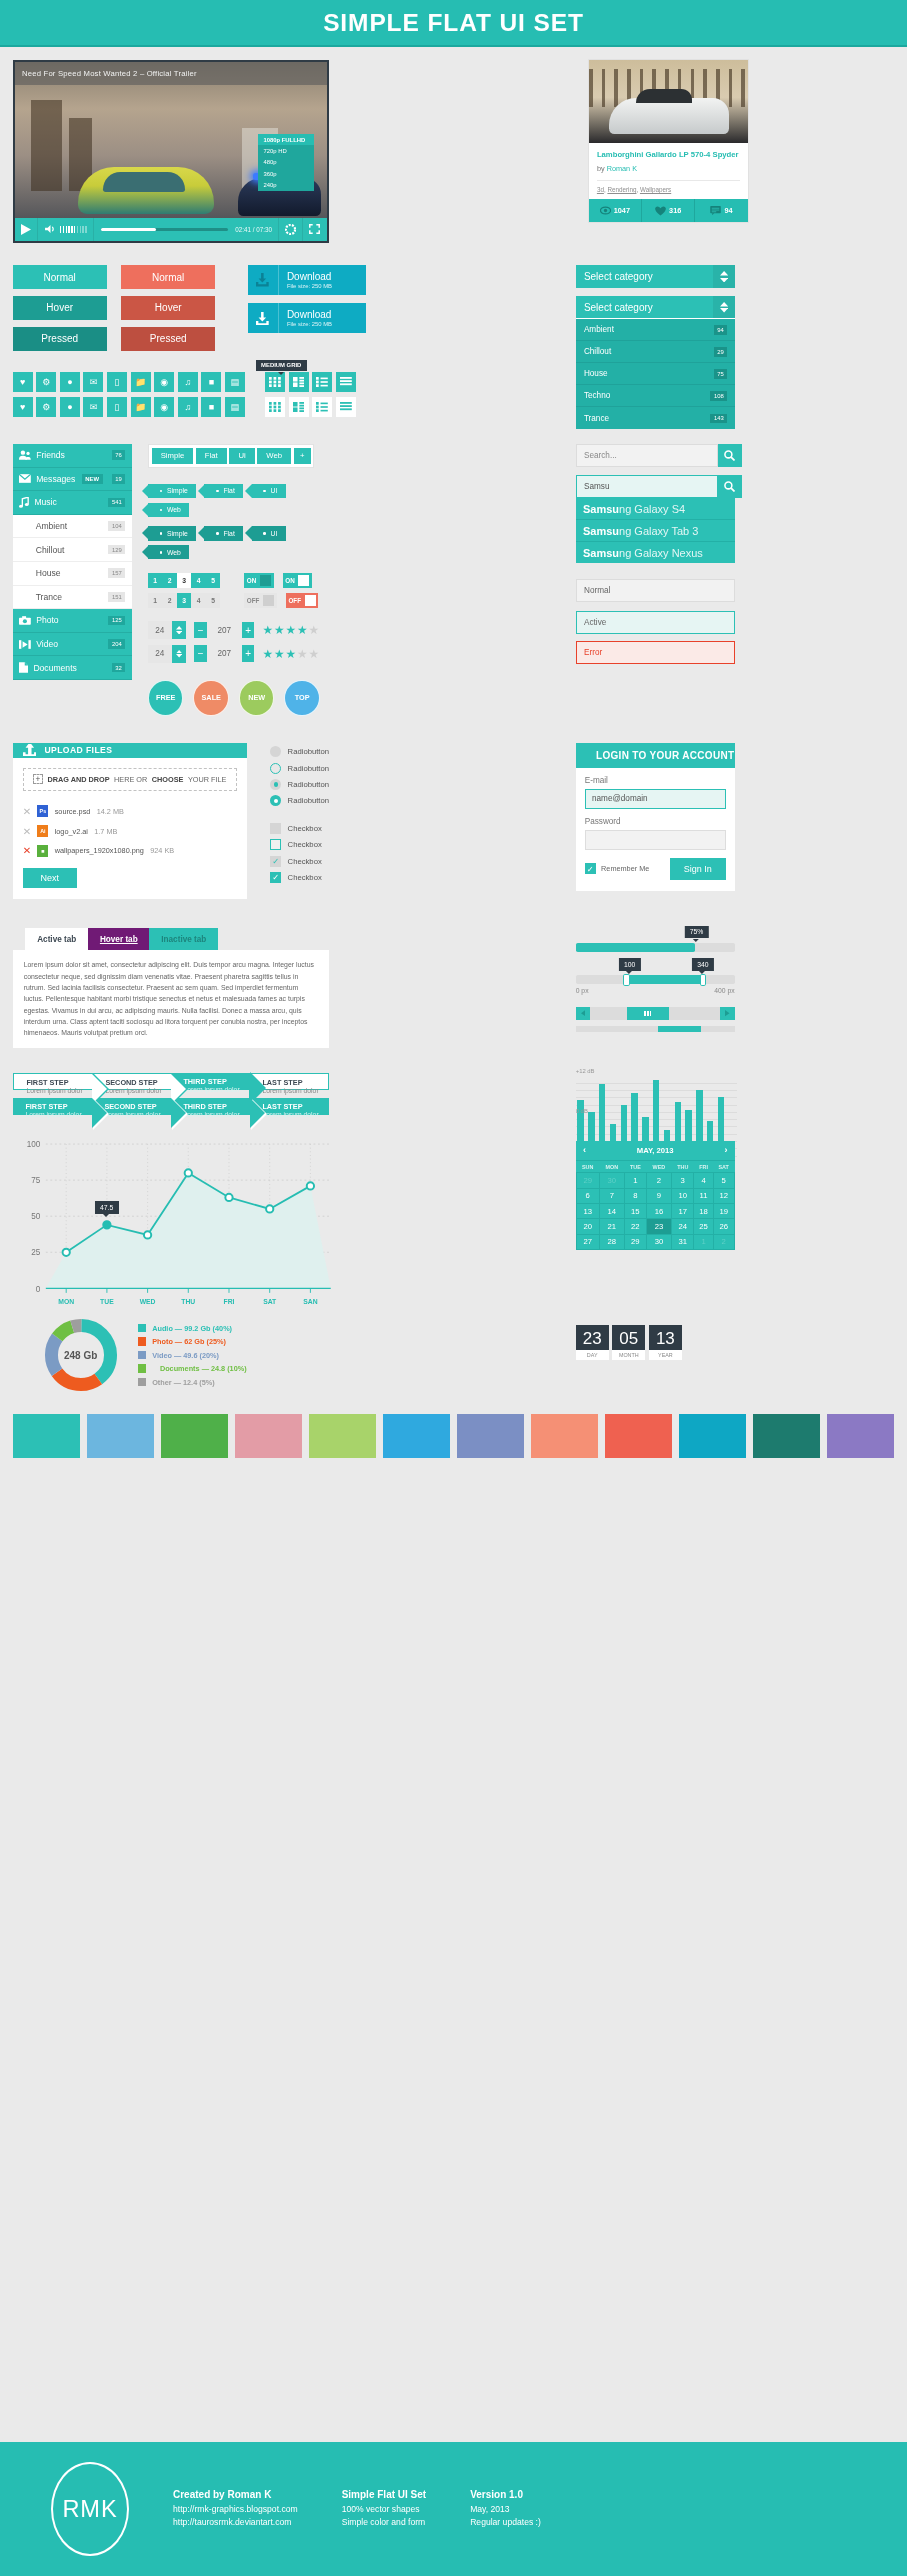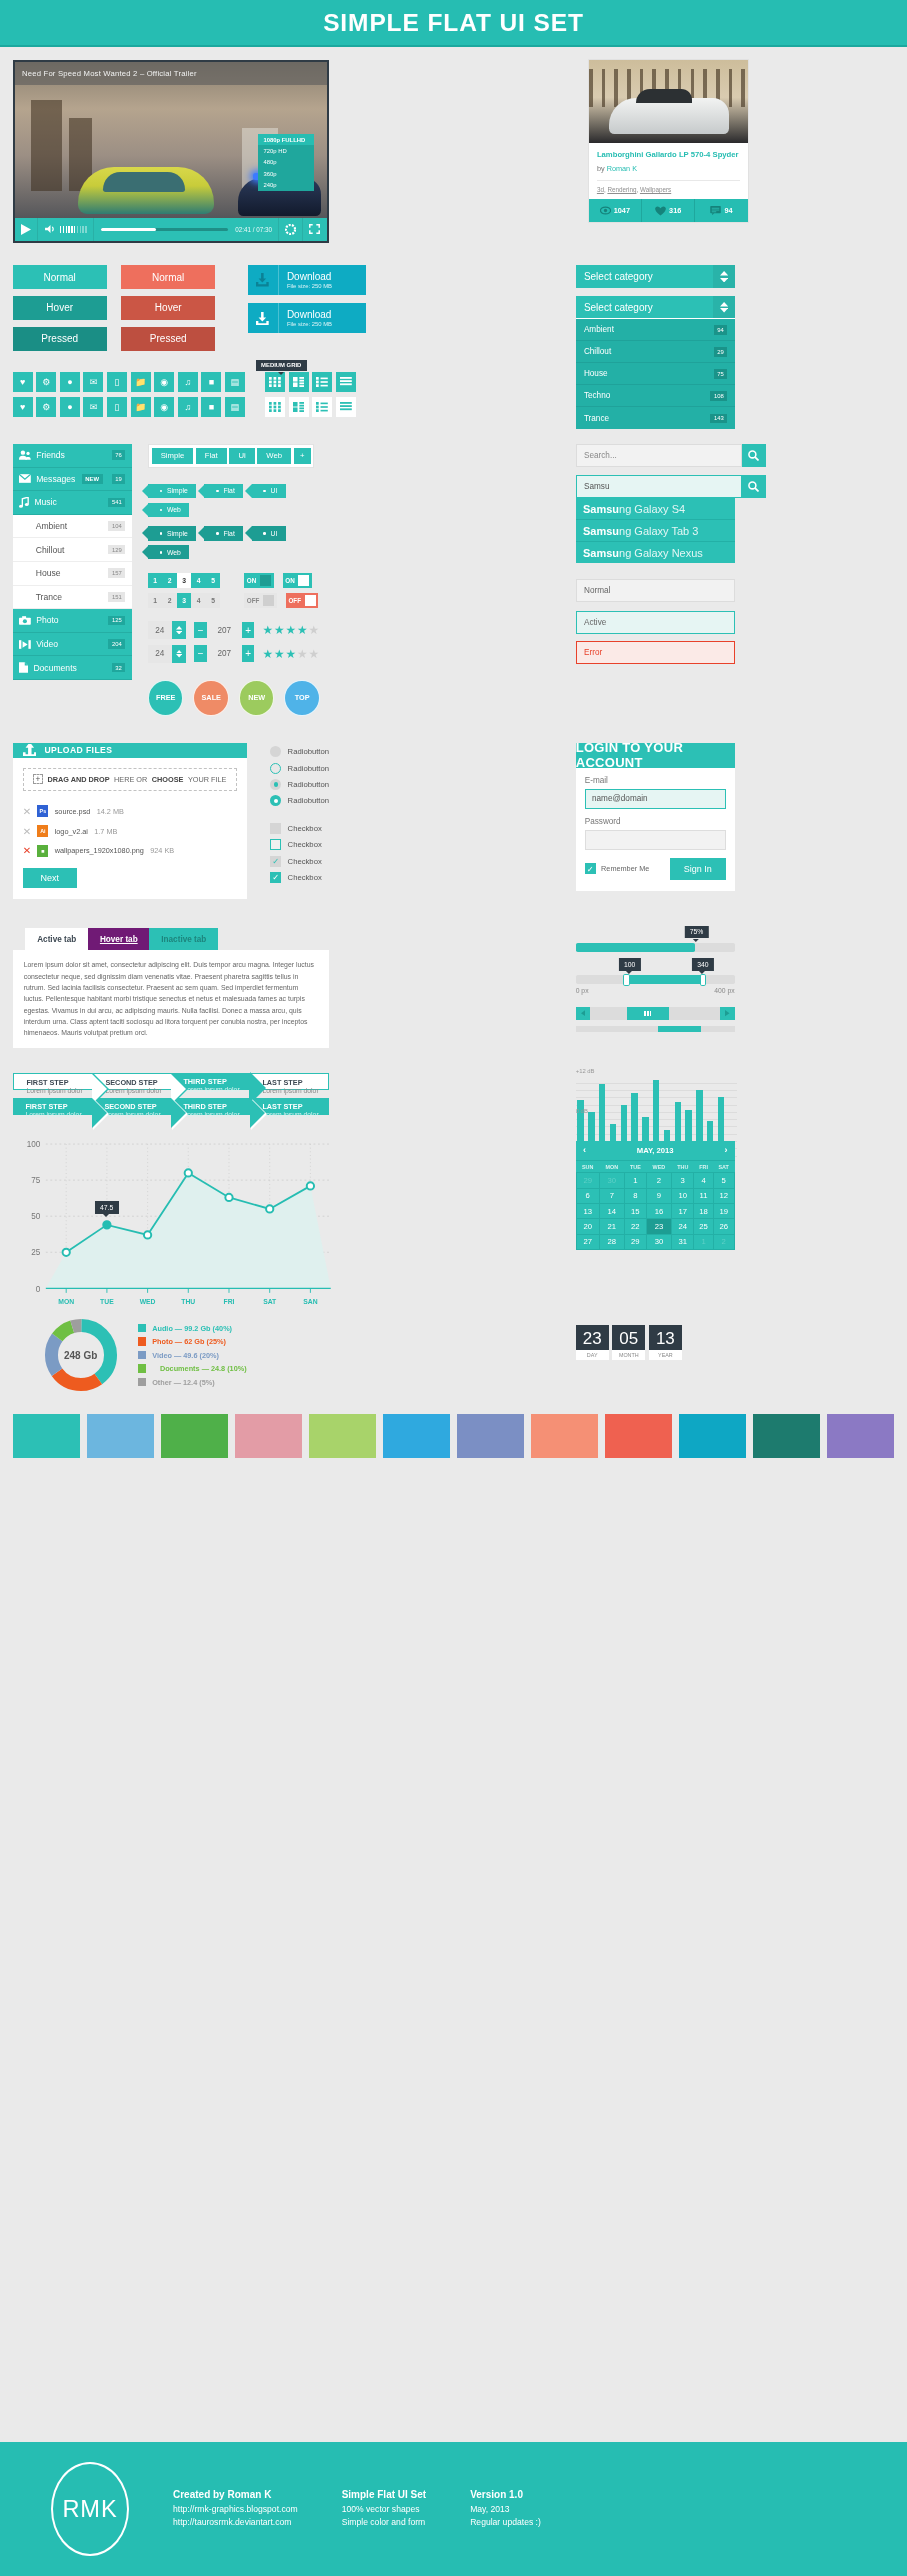--- a/index.html
+++ b/index.html
@@ -112,21 +112,21 @@
   .pm{width:16.3px;height:16.3px;background:#2cc0b5;color:#fff;display:inline-flex;align-items:center;justify-content:center;font-size:10px;}
   .stars{font-size:11.8px;color:#2cc0b5;letter-spacing:0.9px;}
   .stars .off{color:#cfcfcf;}
   .badgecirc{width:36px;height:36px;border-radius:50%;display:flex;align-items:center;justify-content:center;color:#fff;font-size:7.3px;font-weight:bold;border:1.8px solid rgba(255,255,255,.85);}
 
   
   .inp { width:159px; height:23px; background:#f2f2f2; border:0.9px solid #dcdcdc; font-size:8.2px; color:#666;
          display:flex; align-items:center; padding:0 7.3px; }
   .inp.active{background:#e6f5f3;border:0.9px solid #2cc0b5;}
   .inp.error{background:#fbeae7;border:0.9px solid #e8412a;color:#e8412a;}
-  .searchwrap{width:190px;display:flex;}
+  .searchwrap{width:166px;display:flex;}
   .searchwrap .f{flex:1;height:23px;background:#f2f2f2;border:0.9px solid #dcdcdc;font-size:8.2px;color:#888;display:flex;align-items:center;padding:0 7.3px;}
   .searchwrap .f.act{background:#e6f5f3;border:0.9px solid #2cc0b5;color:#555;}
   .searchwrap .b{width:23.6px;height:23px;background:#2cc0b5;color:#fff;display:flex;align-items:center;justify-content:center;}
   .ac-item{background:#2cc0b5;color:#e3f6f4;font-size:11px;padding:4.5px 7.3px;border-bottom:0.9px solid #23b0a6;}
   .ac-item b{color:#fff;}
 
   
   .upload{width:234px;background:#fff;}
   .upload .hd{height:15px;background:#2cc0b5;color:#fff;display:flex;align-items:center;gap:8.2px;padding-left:10px;font-size:8.6px;font-weight:bold;letter-spacing:0.4px;}
   .dropzone{margin:10px;border:0.9px dashed #c2c2c2;height:23.6px;display:flex;align-items:center;justify-content:center;font-size:7.3px;color:#666;gap:4.5px;}
@@ -134,21 +134,21 @@
   .filerow{display:flex;align-items:center;gap:6.3px;padding:3.6px 10px;font-size:7.3px;color:#555;}
   .fileicon{width:11px;height:12.7px;color:#fff;font-size:5.4px;font-weight:bold;display:flex;align-items:center;justify-content:center;}
   .next{margin:7.3px 10px 11px;width:54px;height:20px;background:#2cc0b5;color:#fff;font-size:9px;display:flex;align-items:center;justify-content:center;}
 
   .radiorow{display:flex;align-items:center;gap:6.3px;margin-bottom:5.4px;font-size:7.7px;color:#555;}
   .rd{width:11px;height:11px;border-radius:50%;}
   .cb{width:11px;height:11px;}
 
   
   .login{width:159px;background:#fff;}
-  .login .hd{height:25.4px;background:#2cc0b5;color:#fff;display:flex;align-items:center;justify-content:center;font-size:13px;font-weight:bold;letter-spacing:0.3px;}
+  .login .hd{height:25.4px;background:#2cc0b5;color:#fff;display:flex;align-items:center;justify-content:center;font-size:10px;font-weight:bold;letter-spacing:0.3px;padding-left:20px;}
   .login .bd{padding:8.2px 9px 11px;}
   .login label{font-size:8.2px;color:#777;display:block;margin-bottom:3.6px;}
   .login .fld{height:20px;border:0.9px solid #ddd;background:#f2f2f2;margin-bottom:8.2px;font-size:8.2px;color:#555;display:flex;align-items:center;padding:0 6.3px;}
   .login .fld.act{background:#e6f5f3;border:0.9px solid #2cc0b5;}
   .signin{width:56px;height:22px;background:#2cc0b5;color:#fff;font-size:9px;display:flex;align-items:center;justify-content:center;}
 
   
   .tabs{display:flex;}
   .tab{height:22px;display:flex;align-items:center;justify-content:center;font-size:8.2px;font-weight:bold;padding:0 11.8px;}
   .tab.active{background:#fff;color:#3d4852;}

